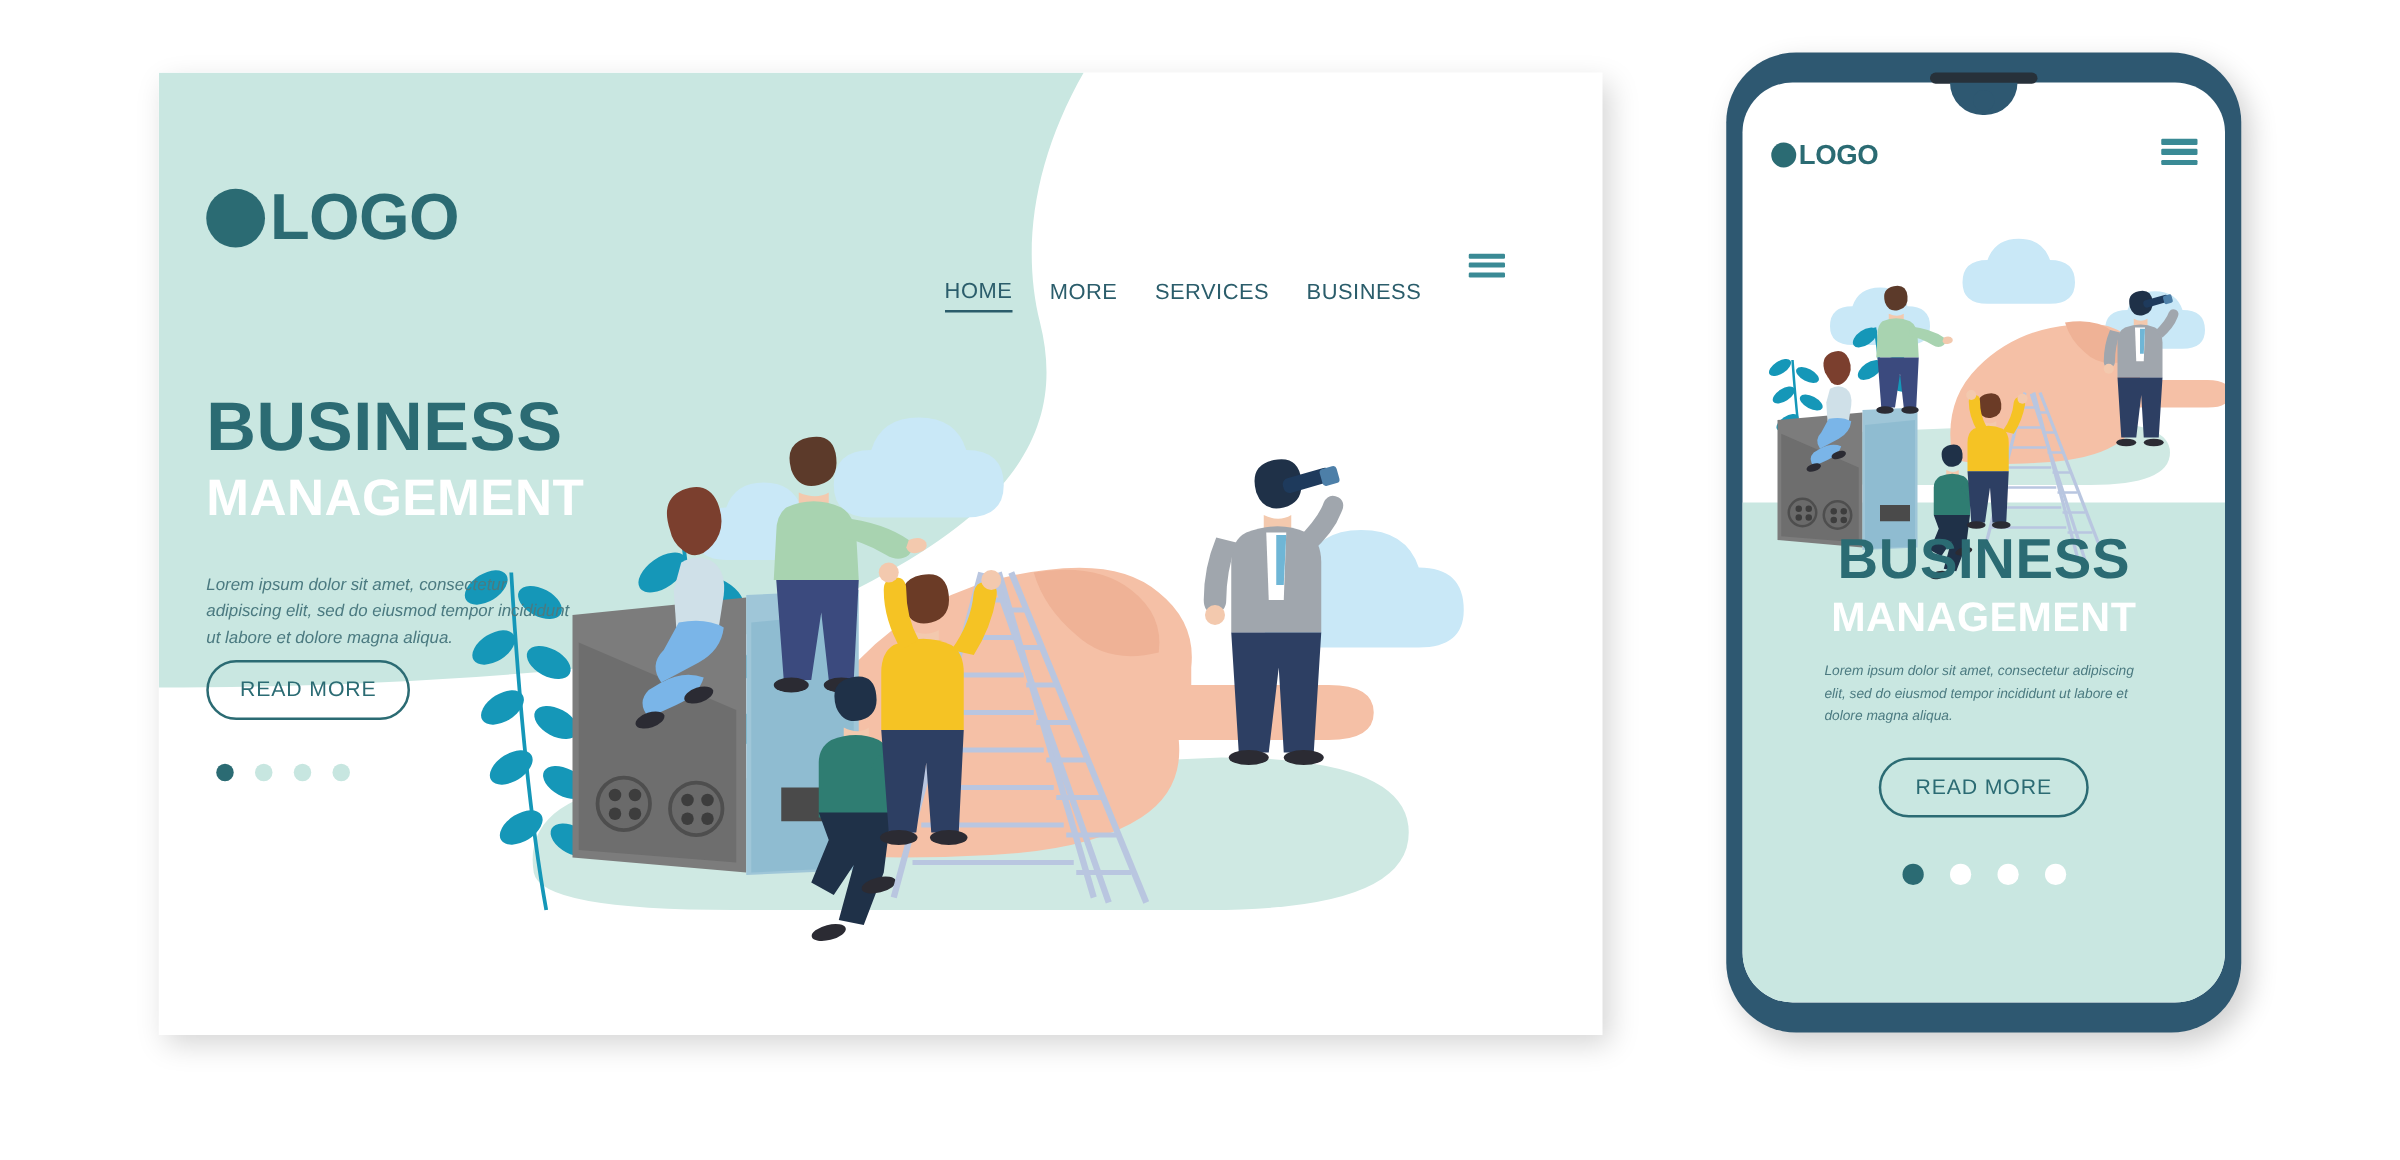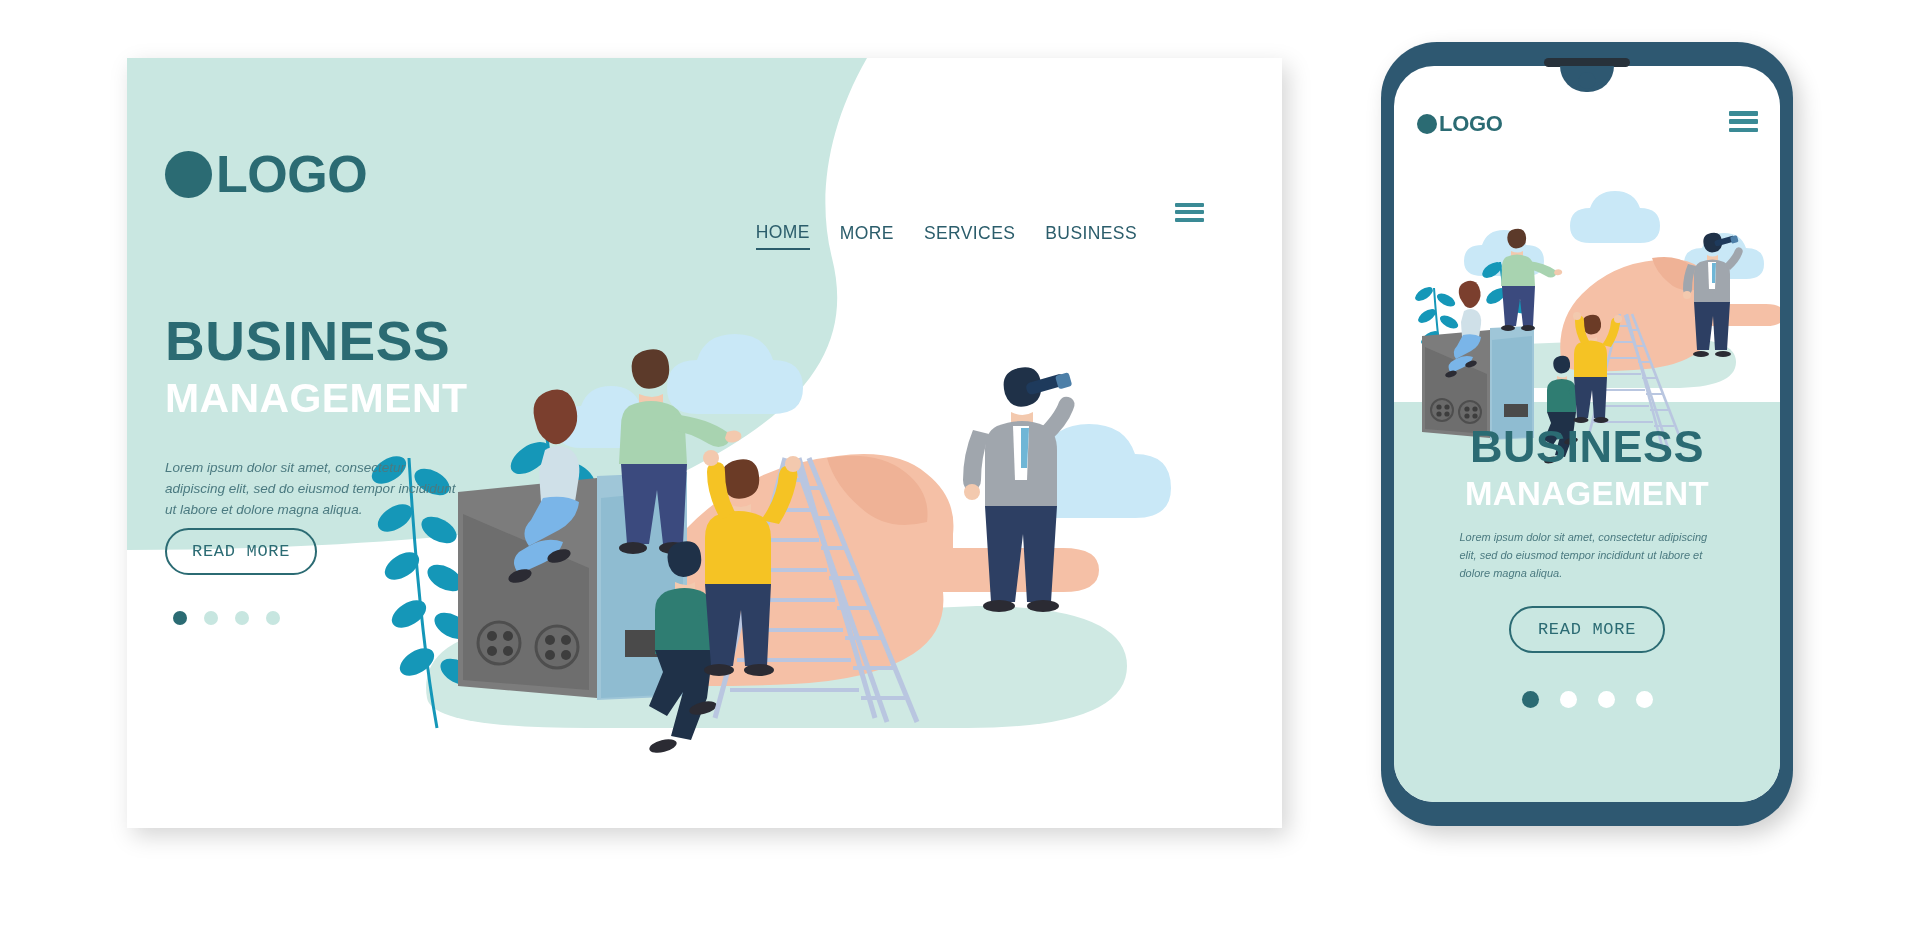--- a/index.html
+++ b/index.html
@@ -146,21 +146,21 @@
   .btn-read-more {
     display: inline-block;
     border: 2.5px solid #2b6b73;
     border-radius: 26px;
     color: #2b6b73;
     background: transparent;
     font-size: 17px;
     letter-spacing: 0.7px;
     padding: 12px 25px;
     cursor: pointer;
-    font-family: Liberation Mono, monospace;
+    font-family: Liberation Sans, sans-serif;
     white-space: nowrap;
   }
   .dots {
     display: flex;
     align-items: center;
     gap: 17px;
   }
   .dt-dots {
     position: absolute;
     left: 46px;

